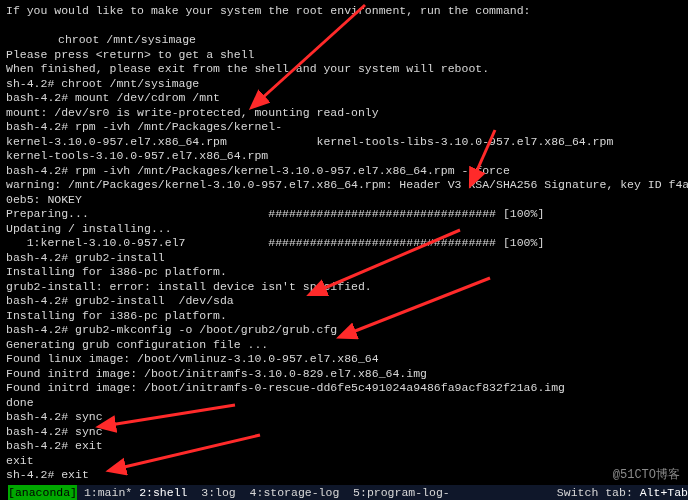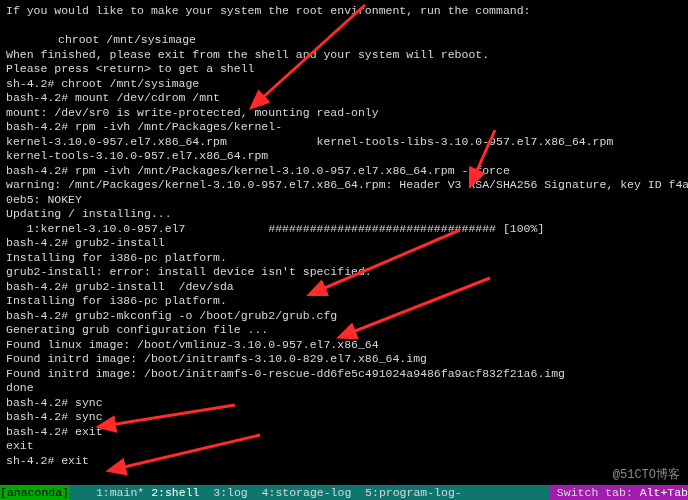--- a/index.html
+++ b/index.html
@@ -15,42 +15,41 @@
   }
   .terminal {
     padding: 4px 6px;
     color: #d7d7d7;
   }
   .line { white-space: pre; }
   .indent { padding-left: 52px; }
   .statusbar {
     position: absolute;
     bottom: 0;
-    left: 0;
+    left: 8px;
     right: 0;
     height: 15px;
     line-height: 15px;
     font-size: 11.5px;
     display: flex;
     white-space: pre;
   }
   .sb-anaconda {
     background: #00a800;
     color: #000;
     padding: 0 0px;
   }
   .sb-tabs {
-    background: #0f766e;
+    background: #0f172a;
     color: #d7d7d7;
     flex: 1;
-    padding-left: 20px;
   }
   .sb-active { color: #fff; }
   .sb-switch {
-    background: #a21caf;
+    background: #0f172a;
     color: #d7d7d7;
   }
   .sb-key { color: #fff; }
   .watermark {
     position: absolute;
     right: 6px;
     bottom: 18px;
     color: #8a8a8a;
     font-size: 12px;
     background: rgba(0,0,0,0.4);
@@ -64,32 +63,33 @@
     pointer-events: none;
   }
 </style>
 </head>
 <body>
 
 <div class="terminal">
   <div class="line">If you would like to make your system the root environment, run the command:</div>
   <div class="line">&nbsp;</div>
   <div class="line indent">chroot /mnt/sysimage</div>
+  <div class="line">Please press &lt;return&gt; to get a shell</div>
   <div class="line">When finished, please exit from the shell and your system will reboot.</div>
-  <div class="line">Please press &lt;return&gt; to get a shell</div>
 
   <div class="line"><span>sh-4.2# </span><span>chroot /mnt/sysimage</span></div>
   <div class="line"><span>bash-4.2# </span><span>mount /dev/cdrom /mnt</span></div>
   <div class="line">mount: /dev/sr0 is write-protected, mounting read-only</div>
   <div class="line"><span>bash-4.2# </span><span>rpm -ivh /mnt/Packages/kernel-</span></div>
   <div class="line">kernel-3.10.0-957.el7.x86_64.rpm             kernel-tools-libs-3.10.0-957.el7.x86_64.rpm</div>
   <div class="line">kernel-tools-3.10.0-957.el7.x86_64.rpm</div>
   <div class="line"><span>bash-4.2# </span><span>rpm -ivh /mnt/Packages/kernel-3.10.0-957.el7.x86_64.rpm --force</span></div>
   <div class="line">warning: /mnt/Packages/kernel-3.10.0-957.el7.x86_64.rpm: Header V3 RSA/SHA256 Signature, key ID f4a8</div>
   <div class="line">0eb5: NOKEY</div>
+  <div class="line">Preparing...                          ################################# [100%]</div>
   <div class="line">Updating / installing...</div>
   <div class="line">   1:kernel-3.10.0-957.el7            ################################# [100%]</div>
   <div class="line"><span>bash-4.2# </span><span>grub2-install</span></div>
   <div class="line">Installing for i386-pc platform.</div>
   <div class="line">grub2-install: error: install device isn't specified.</div>
   <div class="line"><span>bash-4.2# </span><span>grub2-install  /dev/sda</span></div>
   <div class="line">Installing for i386-pc platform.</div>
   <div class="line"><span>bash-4.2# </span><span>grub2-mkconfig -o /boot/grub2/grub.cfg</span></div>
   <div class="line">Generating grub configuration file ...</div>
   <div class="line">Found linux image: /boot/vmlinuz-3.10.0-957.el7.x86_64</div>

